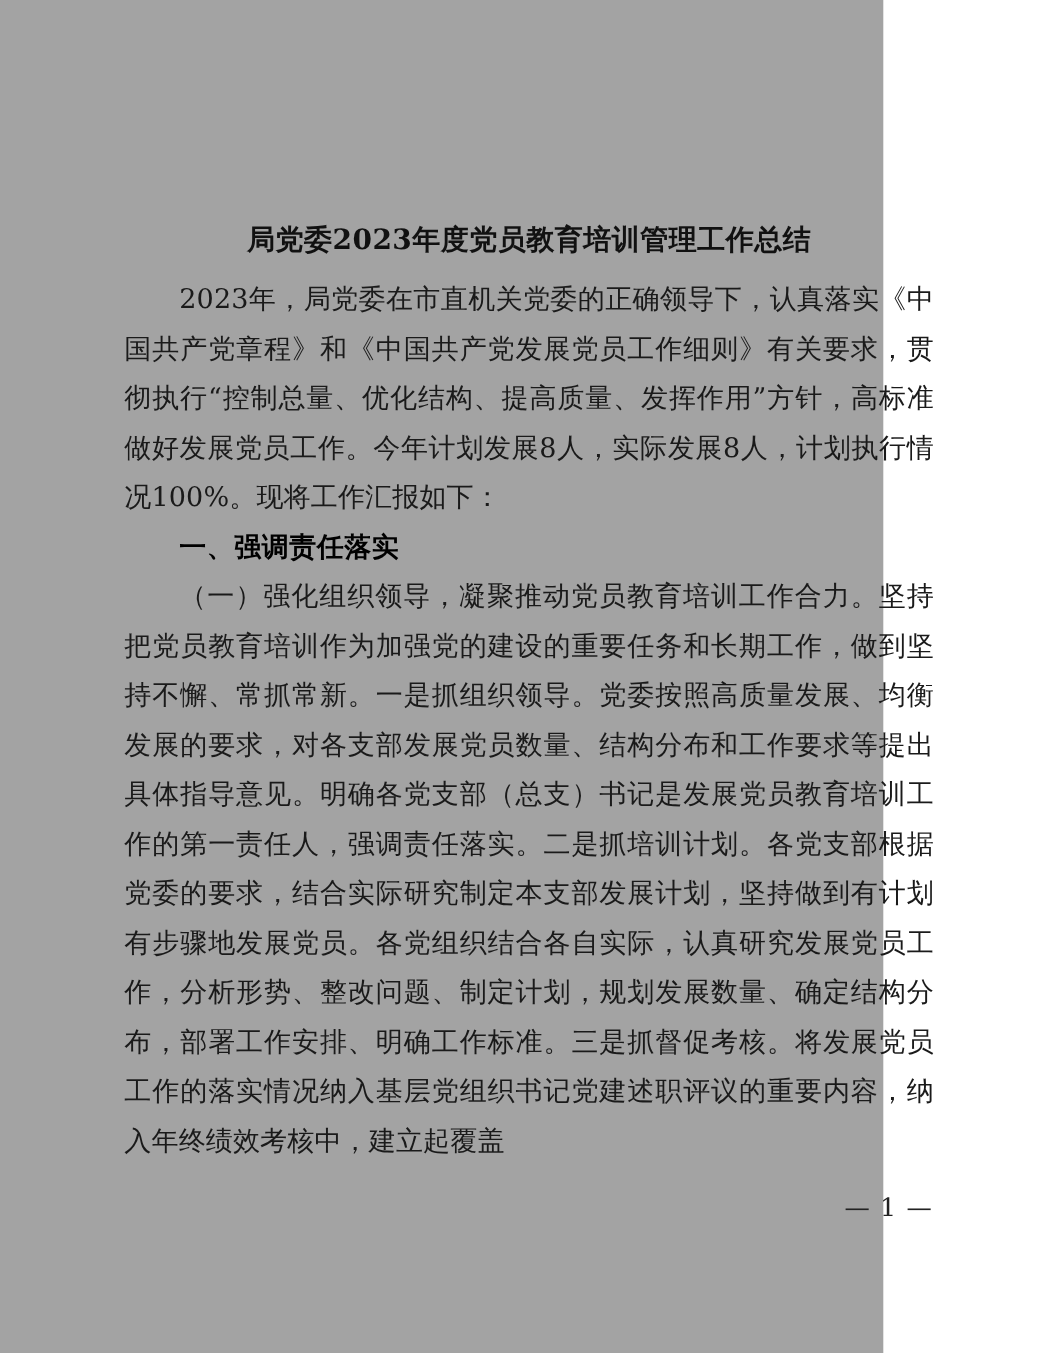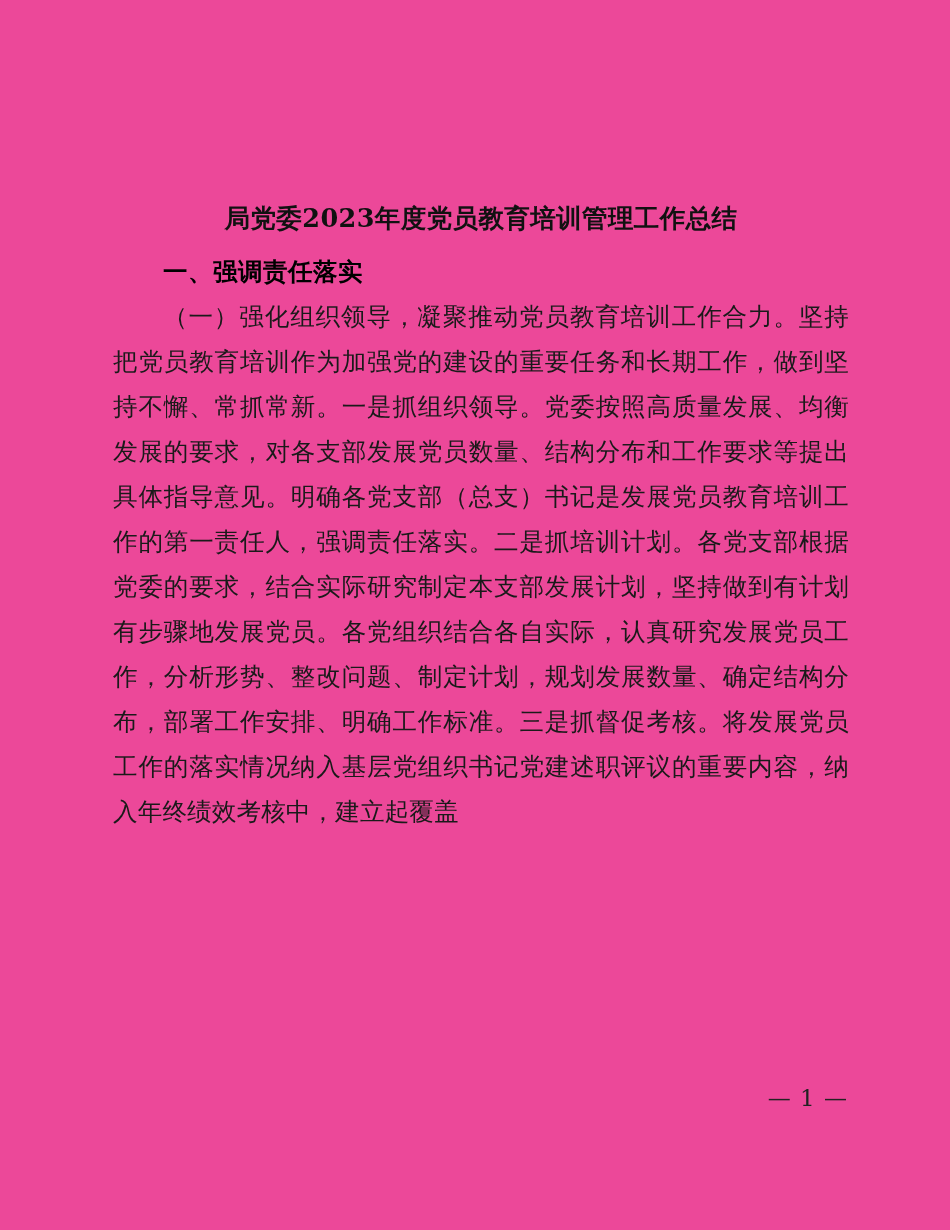--- a/index.html
+++ b/index.html
@@ -14,23 +14,23 @@
     position: relative;
     font-family: "DejaVu Serif", "Liberation Serif", serif;
     color: #000000;
     overflow: hidden;
   }
 
   .page {
     position: absolute;
     left: 0;
     top: 0;
-    width: 950px;
+    width: 803px;
     height: 1230px;
-    background: #ec4899;
+    background: #a3a3a3;
   }
 
   
   .content {
     position: absolute;
     left: 113px;
     top: 196px;
     width: 736px;
   }
 
@@ -87,20 +87,21 @@
 </style>
 </head>
 <body>
 
 <div class="page">
 
   <div class="content">
 
     <h1 class="doc-title">局党委2023年度党员教育培训管理工作总结</h1>
 
+    <p class="para">2023年，局党委在市直机关党委的正确领导下，认真落实《中国共产党章程》和《中国共产党发展党员工作细则》有关要求，贯彻执行“控制总量、优化结构、提高质量、发挥作用”方针，高标准做好发展党员工作。今年计划发展8人，实际发展8人，计划执行情况100%。现将工作汇报如下：</p>
 
     <h2 class="section-heading">一、强调责任落实</h2>
 
     <p class="para">（一）强化组织领导，凝聚推动党员教育培训工作合力。坚持把党员教育培训作为加强党的建设的重要任务和长期工作，做到坚持不懈、常抓常新。一是抓组织领导。党委按照高质量发展、均衡发展的要求，对各支部发展党员数量、结构分布和工作要求等提出具体指导意见。明确各党支部（总支）书记是发展党员教育培训工作的第一责任人，强调责任落实。二是抓培训计划。各党支部根据党委的要求，结合实际研究制定本支部发展计划，坚持做到有计划有步骤地发展党员。各党组织结合各自实际，认真研究发展党员工作，分析形势、整改问题、制定计划，规划发展数量、确定结构分布，部署工作安排、明确工作标准。三是抓督促考核。将发展党员工作的落实情况纳入基层党组织书记党建述职评议的重要内容，纳入年终绩效考核中，建立起覆盖</p>
 
   </div>
 
   <div class="page-number">— 1 —</div>
 
 </div>

